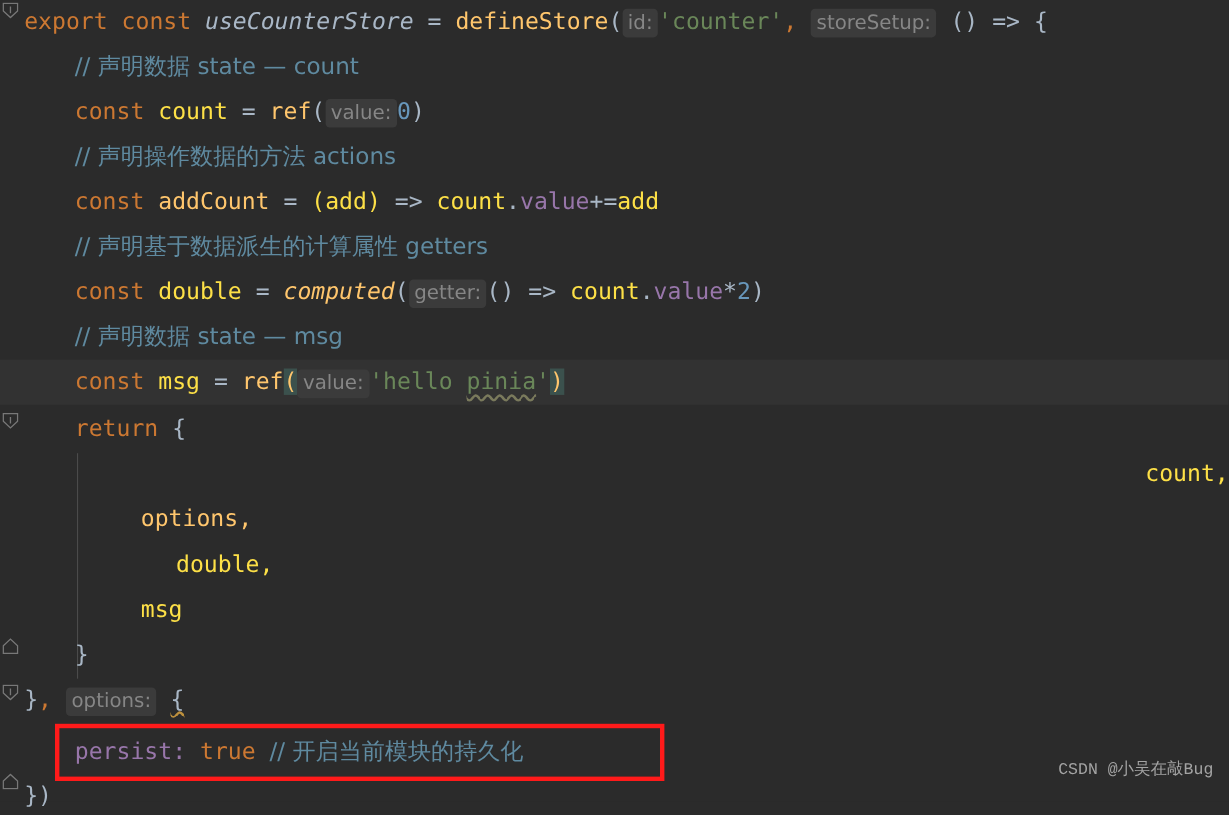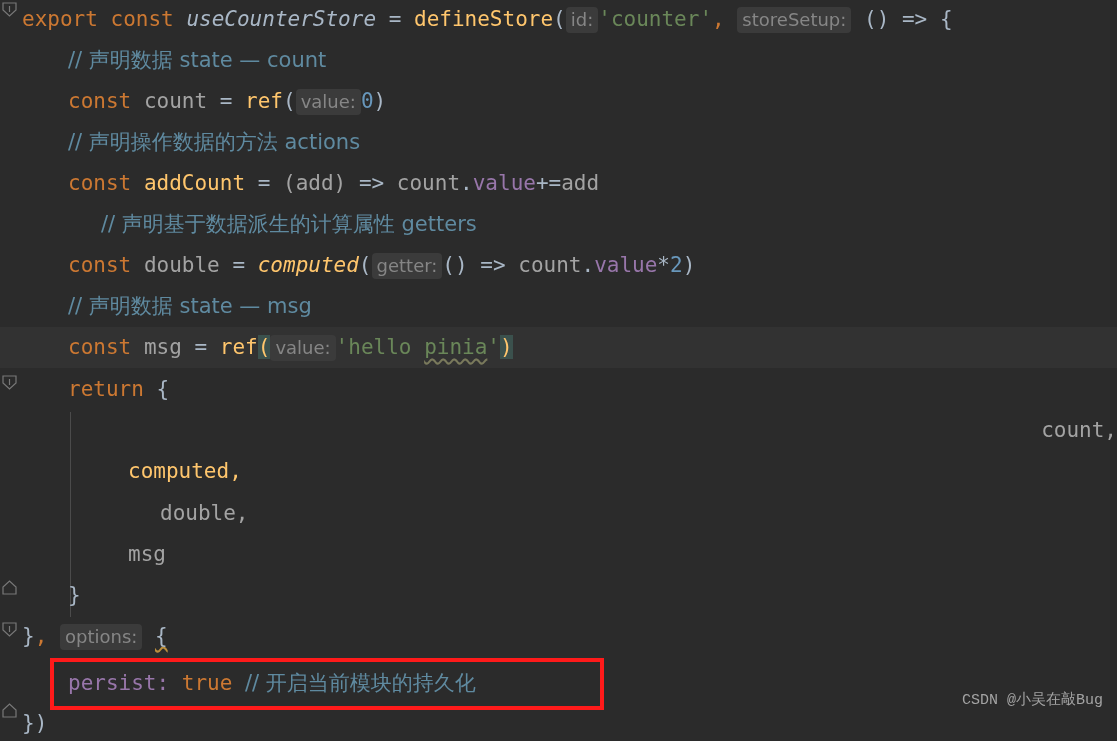--- a/index.html
+++ b/index.html
@@ -60,21 +60,21 @@
   }
   .line > span { line-height: 41px; }
   .line.current {
     background: #323232;
   }
 
   
   .kw       { color: #cc7832; }              
   .fn       { color: #ffc66d; }              
   .fn-it    { color: #ffc66d; font-style: italic; }
-  .local    { color: #a3a3a3; }              
+  .local    { color: #fde047; }              
   .localit  { color: #a9b7c6; font-style: italic; }
   .field    { color: #9876aa; }              
   .num      { color: #6897bb; }
   .str      { color: #6a8759; }
   .punc     { color: #a9b7c6; }
   .comment-cn { color: #5f8aa0; font-family: "DejaVu Sans", sans-serif; }
   .op       { color: #a9b7c6; }
 
   
   .hint {
@@ -168,32 +168,32 @@
   <div class="line" style="top:-1px;"><span class="kw">export</span><span> </span><span class="kw">const</span><span> </span><span class="localit">useCounterStore</span><span> </span><span class="op">=</span><span> </span><span class="fn">defineStore</span><span class="punc">(</span><span class="hint">id:</span><span class="str">'counter'</span><span class="kw">,</span><span> </span><span class="hint">storeSetup:</span><span> </span><span class="punc">()</span><span> </span><span class="op">=&gt;</span><span> </span><span class="punc">{</span></div>
 
   <div class="line" style="top:40px; padding-left:68px;"><span class="comment-cn">// 声明数据 state — count</span></div>
 
   <div class="line" style="top:81px; padding-left:68px;"><span class="kw">const</span><span> </span><span class="local">count</span><span> </span><span class="op">=</span><span> </span><span class="fn">ref</span><span class="punc">(</span><span class="hint">value:</span><span class="num">0</span><span class="punc">)</span></div>
 
   <div class="line" style="top:122px; padding-left:68px;"><span class="comment-cn">// 声明操作数据的方法 actions</span></div>
 
   <div class="line" style="top:163px; padding-left:68px;"><span class="kw">const</span><span> </span><span class="fn">addCount</span><span> </span><span class="op">=</span><span> </span><span class="local">(add)</span><span> </span><span class="op">=&gt;</span><span> </span><span class="local">count</span><span class="punc">.</span><span class="field">value</span><span class="op">+=</span><span class="local">add</span></div>
 
-  <div class="line" style="top:204px; padding-left:101px;"><span class="comment-cn">// 声明基于数据派生的计算属性 getters</span></div>
+  <div class="line" style="top:204px; padding-left:68px;"><span class="comment-cn">// 声明基于数据派生的计算属性 getters</span></div>
 
   <div class="line" style="top:245px; padding-left:68px;"><span class="kw">const</span><span> </span><span class="local">double</span><span> </span><span class="op">=</span><span> </span><span class="fn-it">computed</span><span class="punc">(</span><span class="hint">getter:</span><span class="punc">()</span><span> </span><span class="op">=&gt;</span><span> </span><span class="local">count</span><span class="punc">.</span><span class="field">value</span><span class="op">*</span><span class="num">2</span><span class="punc">)</span></div>
 
   <div class="line" style="top:286px; padding-left:68px;"><span class="comment-cn">// 声明数据 state — msg</span></div>
 
   <div class="line current" style="top:327px; padding-left:68px;"><span class="kw">const</span><span> </span><span class="local">msg</span><span> </span><span class="op">=</span><span> </span><span class="fn">ref</span><span class="brkt">(</span><span class="hint">value:</span><span class="str">'hello </span><span class="str squiggle">pinia</span><span class="str">'</span><span class="brkt">)</span></div>
 
   <div class="line" style="top:369px; padding-left:68px;"><span class="kw">return</span><span> </span><span class="punc">{</span></div>
 
   <div class="line" style="top:410px; padding-left:128px;text-align:right;"><span class="local">count,</span></div>
-  <div class="line" style="top:451px; padding-left:128px;"><span class="fn">computed,</span></div>
+  <div class="line" style="top:451px; padding-left:128px;"><span class="fn">options,</span></div>
   <div class="line" style="top:493px; padding-left:128px;margin-left:32px;"><span class="local">double,</span></div>
   <div class="line" style="top:534px; padding-left:128px;"><span class="local">msg</span></div>
 
   <div class="line" style="top:575px; padding-left:68px;"><span class="punc">}</span></div>
 
   <div class="line" style="top:616px; padding-left:22px;"><span class="punc">}</span><span class="kw">,</span><span> </span><span class="hint">options:</span><span> </span><span class="punc squiggle-warn">{</span></div>
 
   <div class="line" style="top:663px; padding-left:68px;"><span class="field">persist:</span><span> </span><span class="kw">true</span><span> </span><span class="comment-cn">// 开启当前模块的持久化</span></div>
 
   <div class="line" style="top:703px; padding-left:22px;"><span class="punc">})</span></div>

